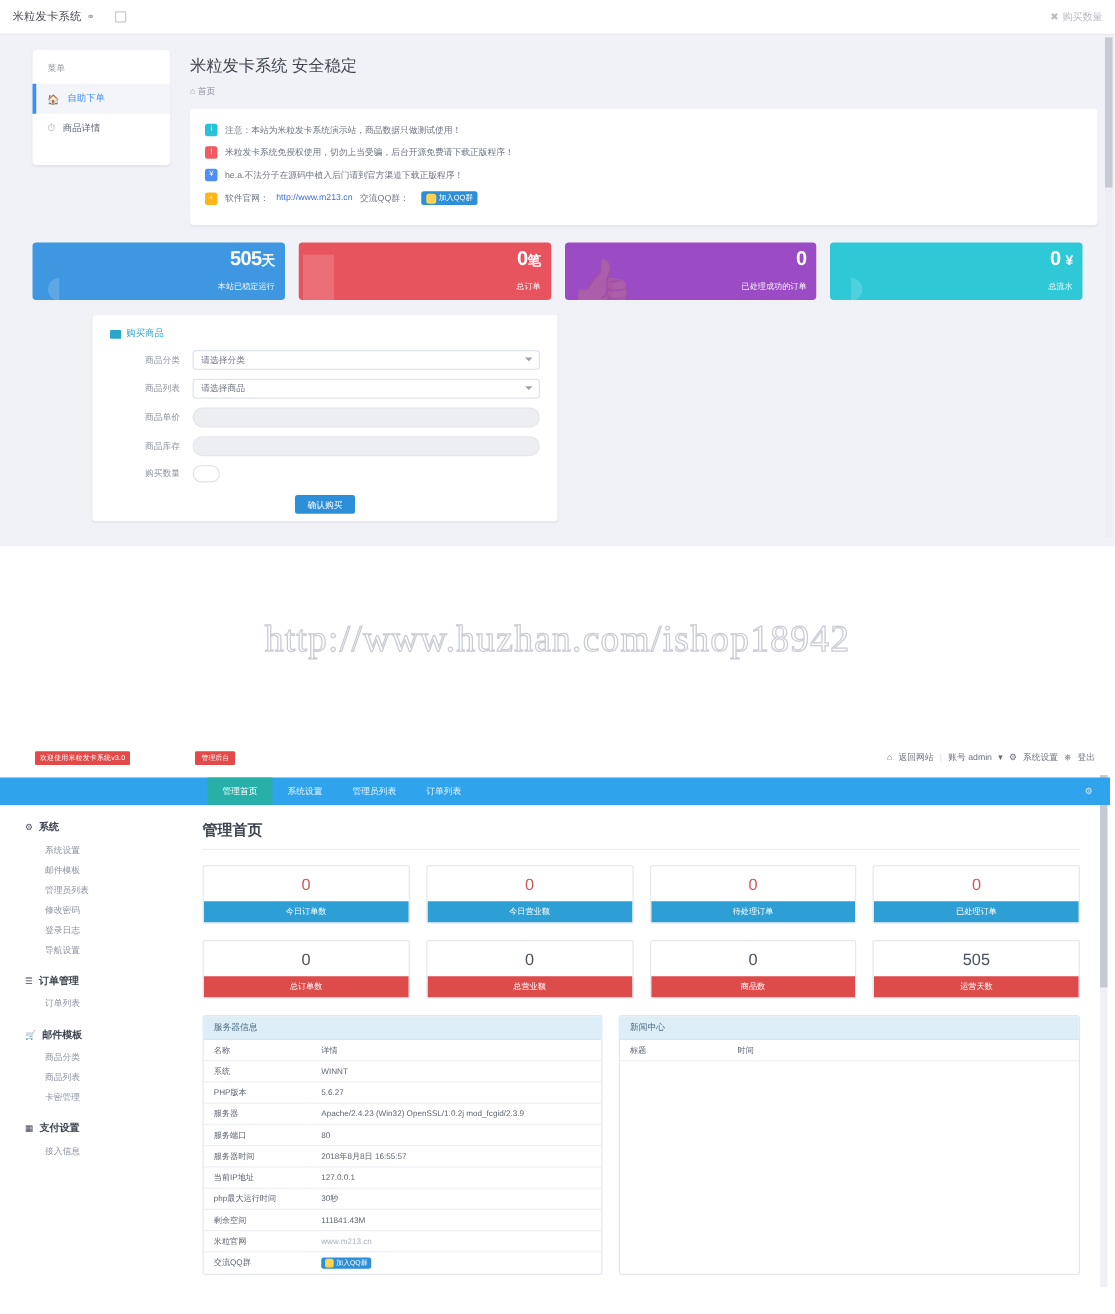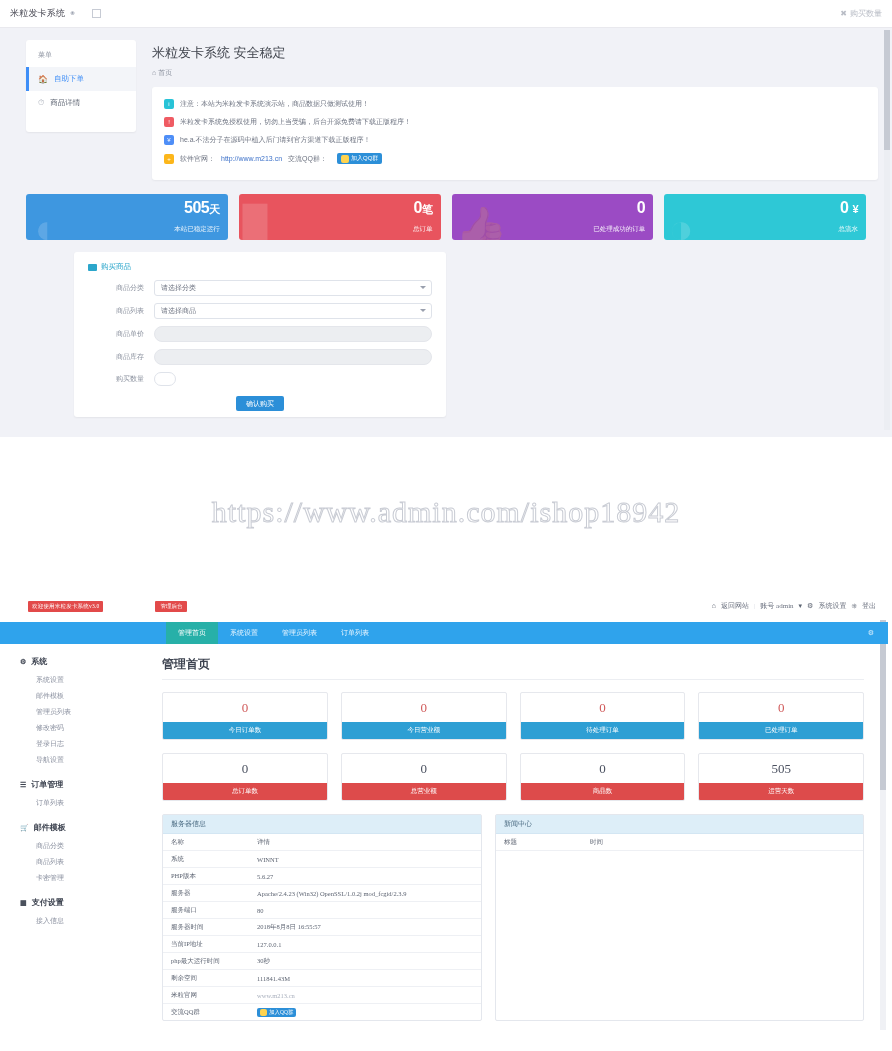--- a/index.html
+++ b/index.html
@@ -93,21 +93,21 @@
      background:#2c8fd8; color:#fff; font-size:7px; border:none; border-radius:2px; }
 
   
   .wm { position:absolute; left:0; top:495px; width:892px; text-align:center;
      font-family:"Liberation Serif","DejaVu Serif",serif; font-size:30px;
      letter-spacing:1px; color:transparent;
      -webkit-text-stroke:1px #c9ccd4; }
 
   
   .shot-bot { position:absolute; left:0; top:590px; width:888px; height:440px;
-     background:#ffffff; overflow:hidden;font-family:Liberation Serif, serif; }
+     background:#ffffff; overflow:hidden; }
   .ad-top { height:32px; display:flex; align-items:center; padding:0 12px 0 28px; }
   .logo-a { background:#e24a4a; color:#fff; font-size:5.5px; padding:2px 4px;
      border-radius:1px; letter-spacing:.2px; position:relative; }
   .logo-b { background:#e24a4a; color:#fff; font-size:5.5px; padding:2px 5px;
      border-radius:1px; margin-left:52px; }
   .ad-top-right { margin-left:auto; display:flex; align-items:center; gap:5px;
      font-size:7px; color:#6d7381; }
   .ad-top-right .sep { color:#d6d9e0; }
   .ad-top-right .ic { color:#5d6472; font-size:7px; }
   .ad-scroll { position:absolute; right:2px; top:30px; width:6px; height:410px;
@@ -285,21 +285,21 @@
         <div class="fctl">
             <div class="fnum"></div>
           </div>
       </div>
       <button class="fbtn">确认购买</button>
     </div>
 
   </div>
 </div>
 
-<div class="wm">https://www.admin.com/ishop18942</div>
+<div class="wm">http://www.huzhan.com/ishop18942</div>
 
 <div class="shot-bot">
   <div class="ad-top">
     <span class="logo-a">欢迎使用米粒发卡系统v3.0</span>
     <span class="logo-b">管理后台</span>
     <span class="ad-top-right">
       <span class="ic">⌂</span>
       <span>返回网站</span>
       <span class="sep">|</span>
       <span>账号 admin</span>

